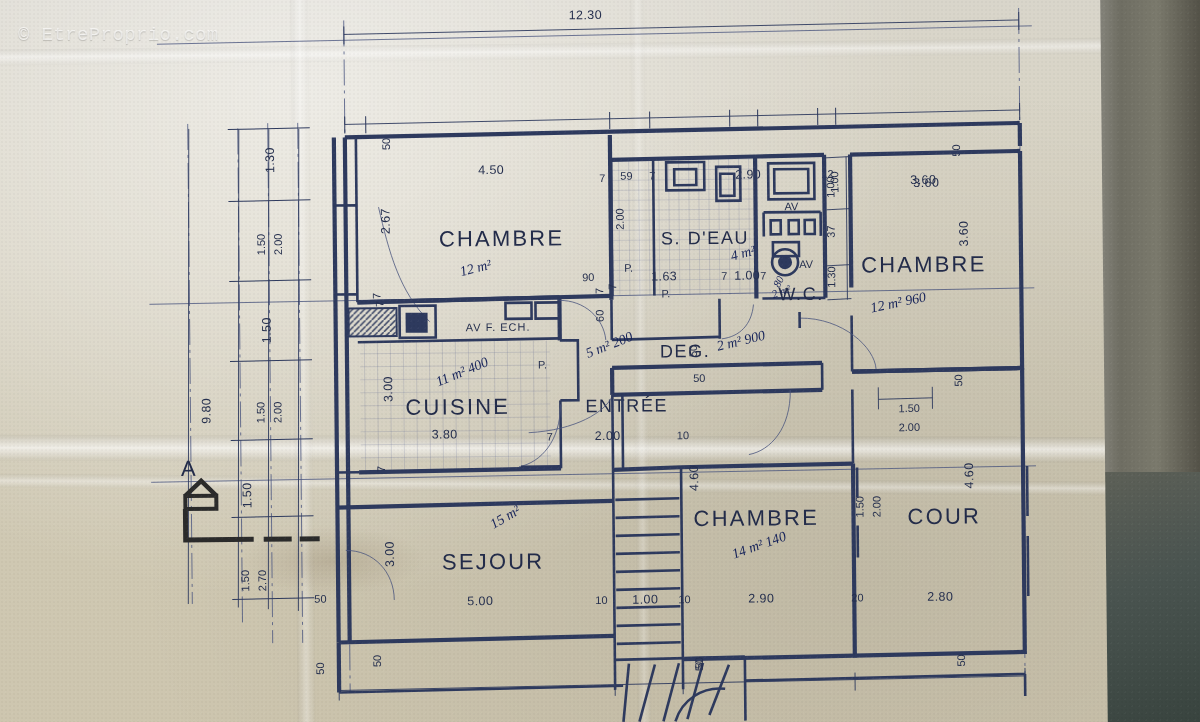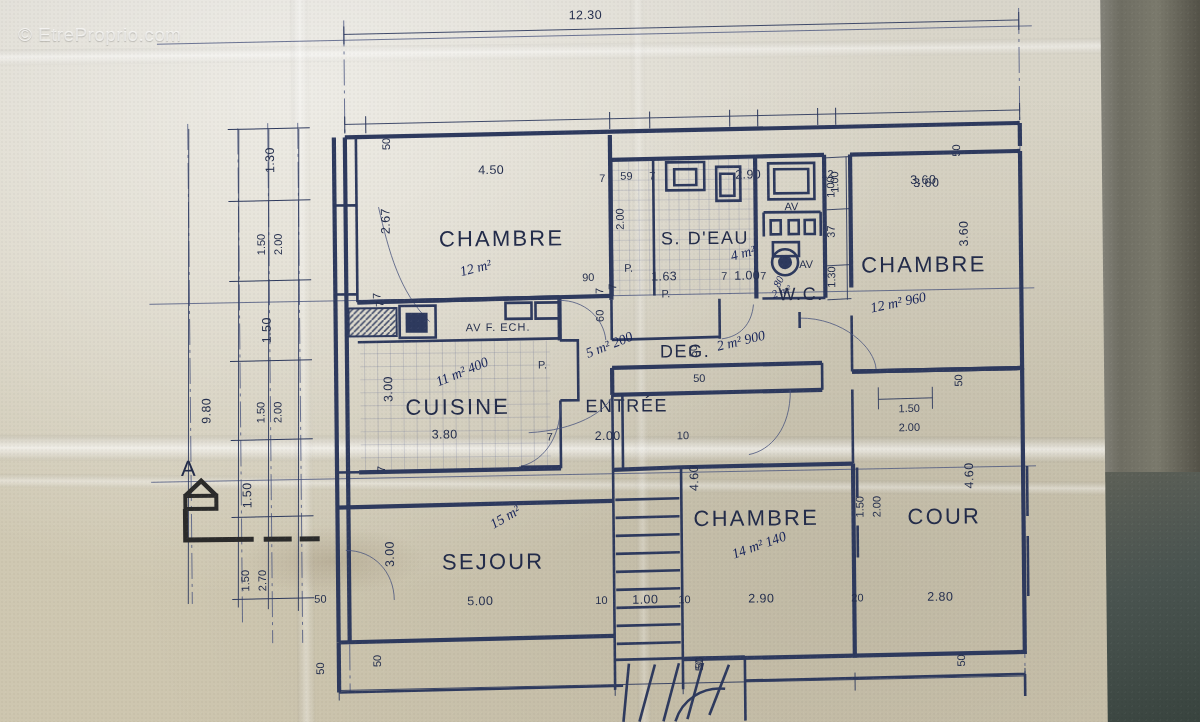--- a/index.html
+++ b/index.html
@@ -80,21 +80,21 @@
   #plan { position:absolute; left:0; top:0; }
 
   
   .watermark {
     position: absolute;
     left: 18px; top: 24px;
     font-size: 19px;
     letter-spacing: .4px;
     color: rgba(255,255,255,0.62);
     text-shadow: 0 1px 1px rgba(0,0,0,0.18);
-    font-family: Liberation Sans, sans-serif;
+    font-family: Liberation Mono, monospace;
     user-select: none;
   }
   .noise {
     position:absolute; inset:0; pointer-events:none; opacity:.5;
     background-image:
       radial-gradient(rgba(0,0,0,0.05) 1px, transparent 1px),
       radial-gradient(rgba(255,255,255,0.06) 1px, transparent 1px);
     background-size: 4px 4px, 7px 7px;
     background-position: 0 0, 2px 3px;
   }

